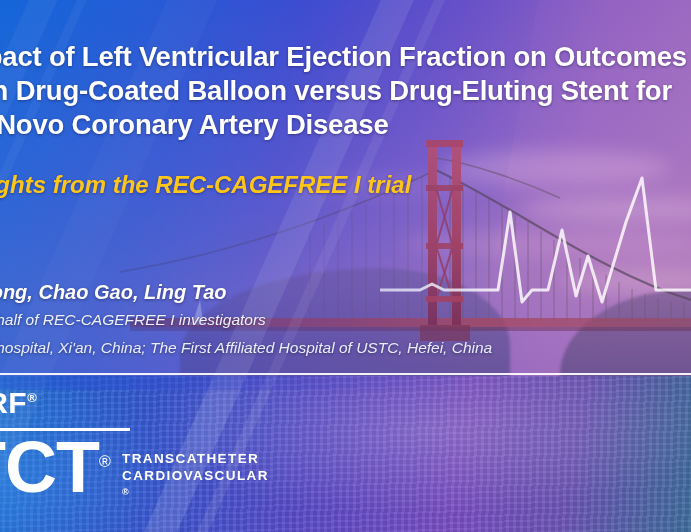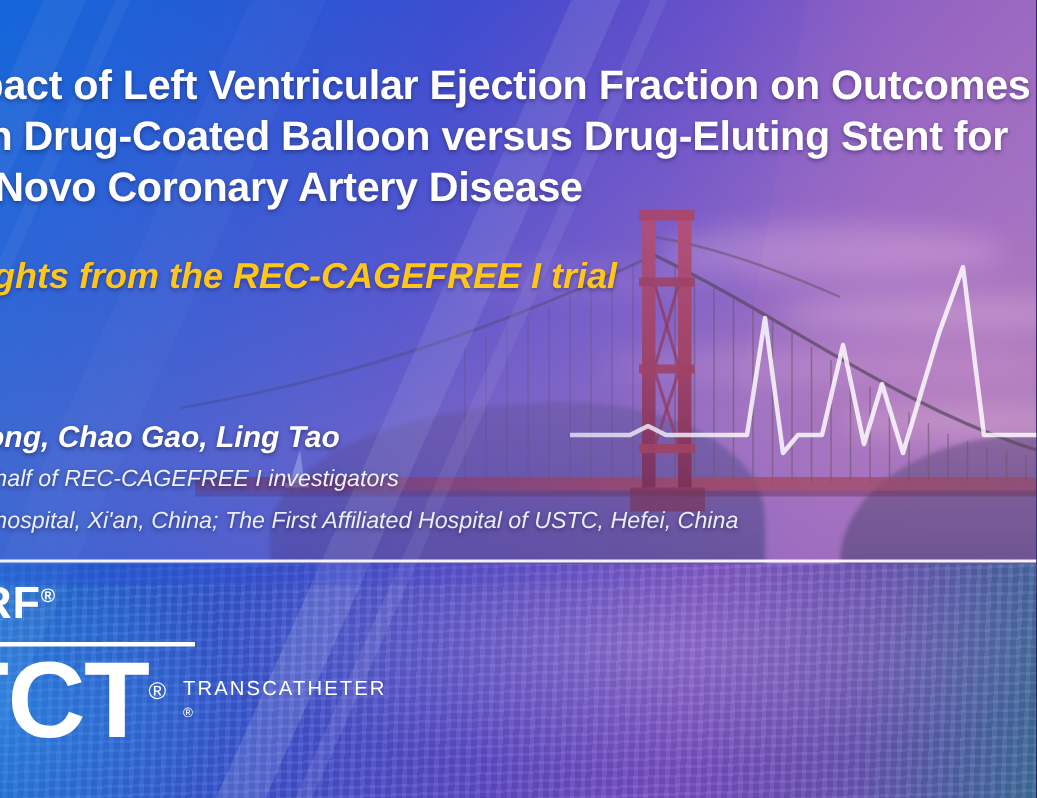--- a/index.html
+++ b/index.html
@@ -202,21 +202,21 @@
     font-weight: bold;
     letter-spacing: -1px;
     line-height: .94;
   }
   .tct sup { font-size: 16px; vertical-align: super; font-weight: normal; }
   .tct-words {
     position: absolute;
     left: 158px; top: 62px;
     color: #ffffff;
     font-size: 13.5px;
-    font-weight: normal;
+    font-weight: bold;
     letter-spacing: 1.4px;
     line-height: 17px;
   }
   .tct-words span { display: block; }
   .tct-words .reg { font-size: 9px; vertical-align: super; letter-spacing: 0; }
 
   
   .logo-swoosh {
     position: absolute;
     left: -120px; top: 372px;
@@ -352,17 +352,18 @@
 
   <div class="rule"></div>
 
   <div class="logo-swoosh"></div>
   <div class="logo-wrap">
     <div class="crf"><span>CRF</span><sup>®</sup></div>
     <div class="logo-bar"></div>
     <div class="tct"><span>TCT</span><sup>®</sup></div>
     <div class="tct-words">
       <span>TRANSCATHETER</span>
+      <span>CARDIOVASCULAR</span>
       <span><sup class="reg">®</sup></span>
     </div>
   </div>
 
 </div>
 
 </body></html>

